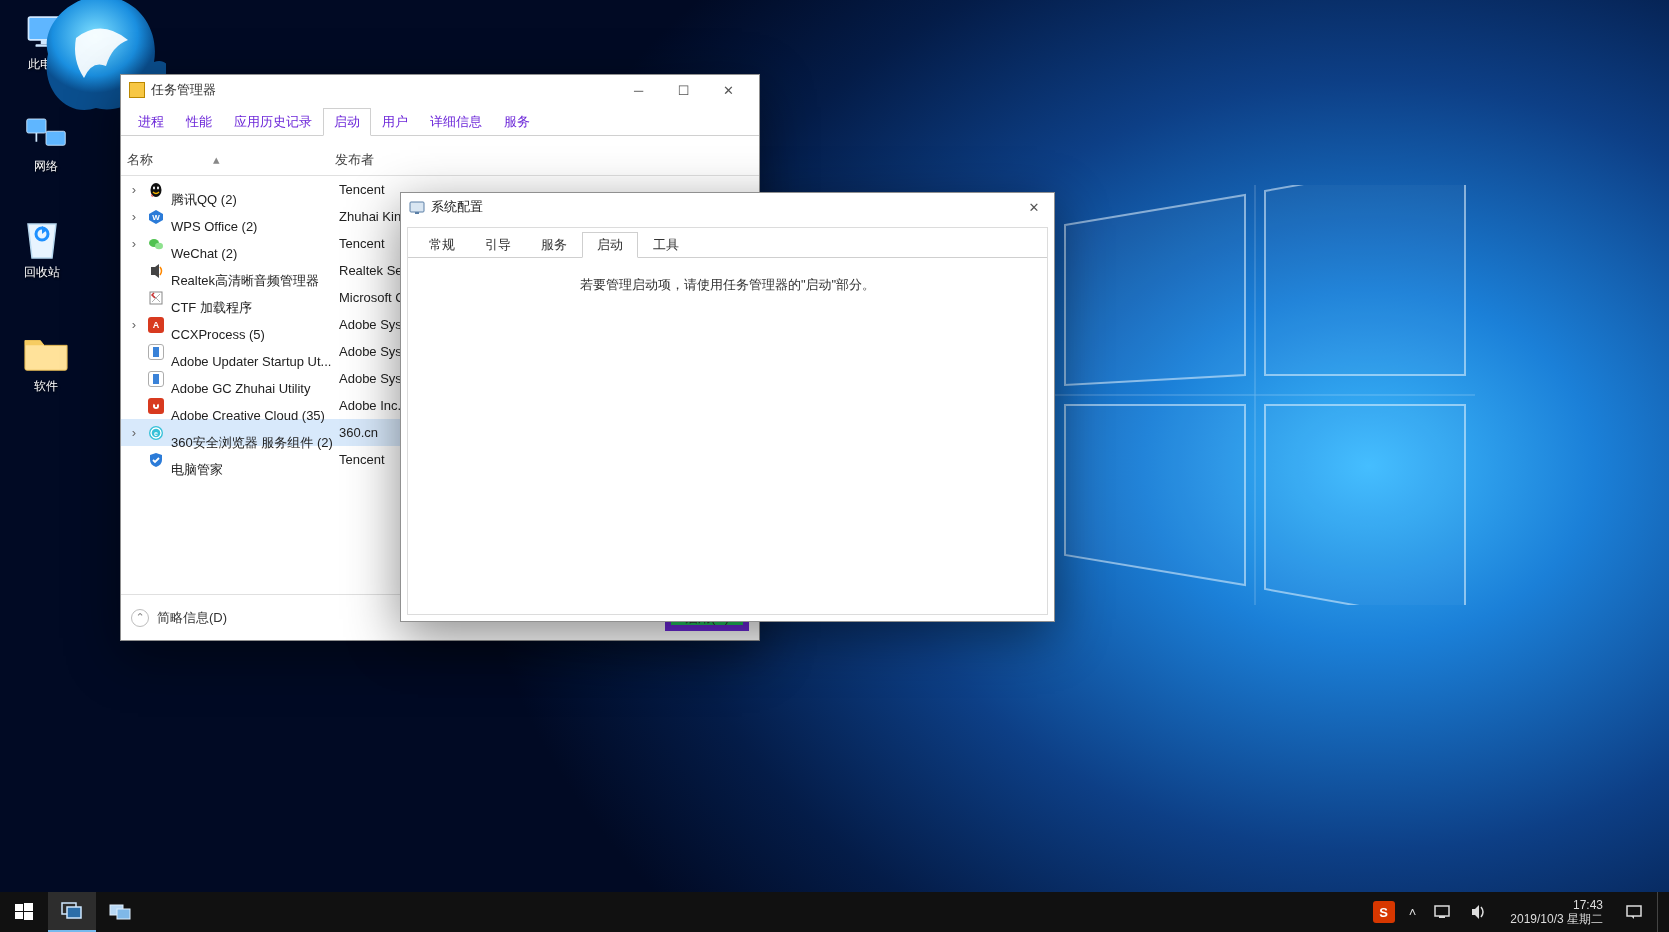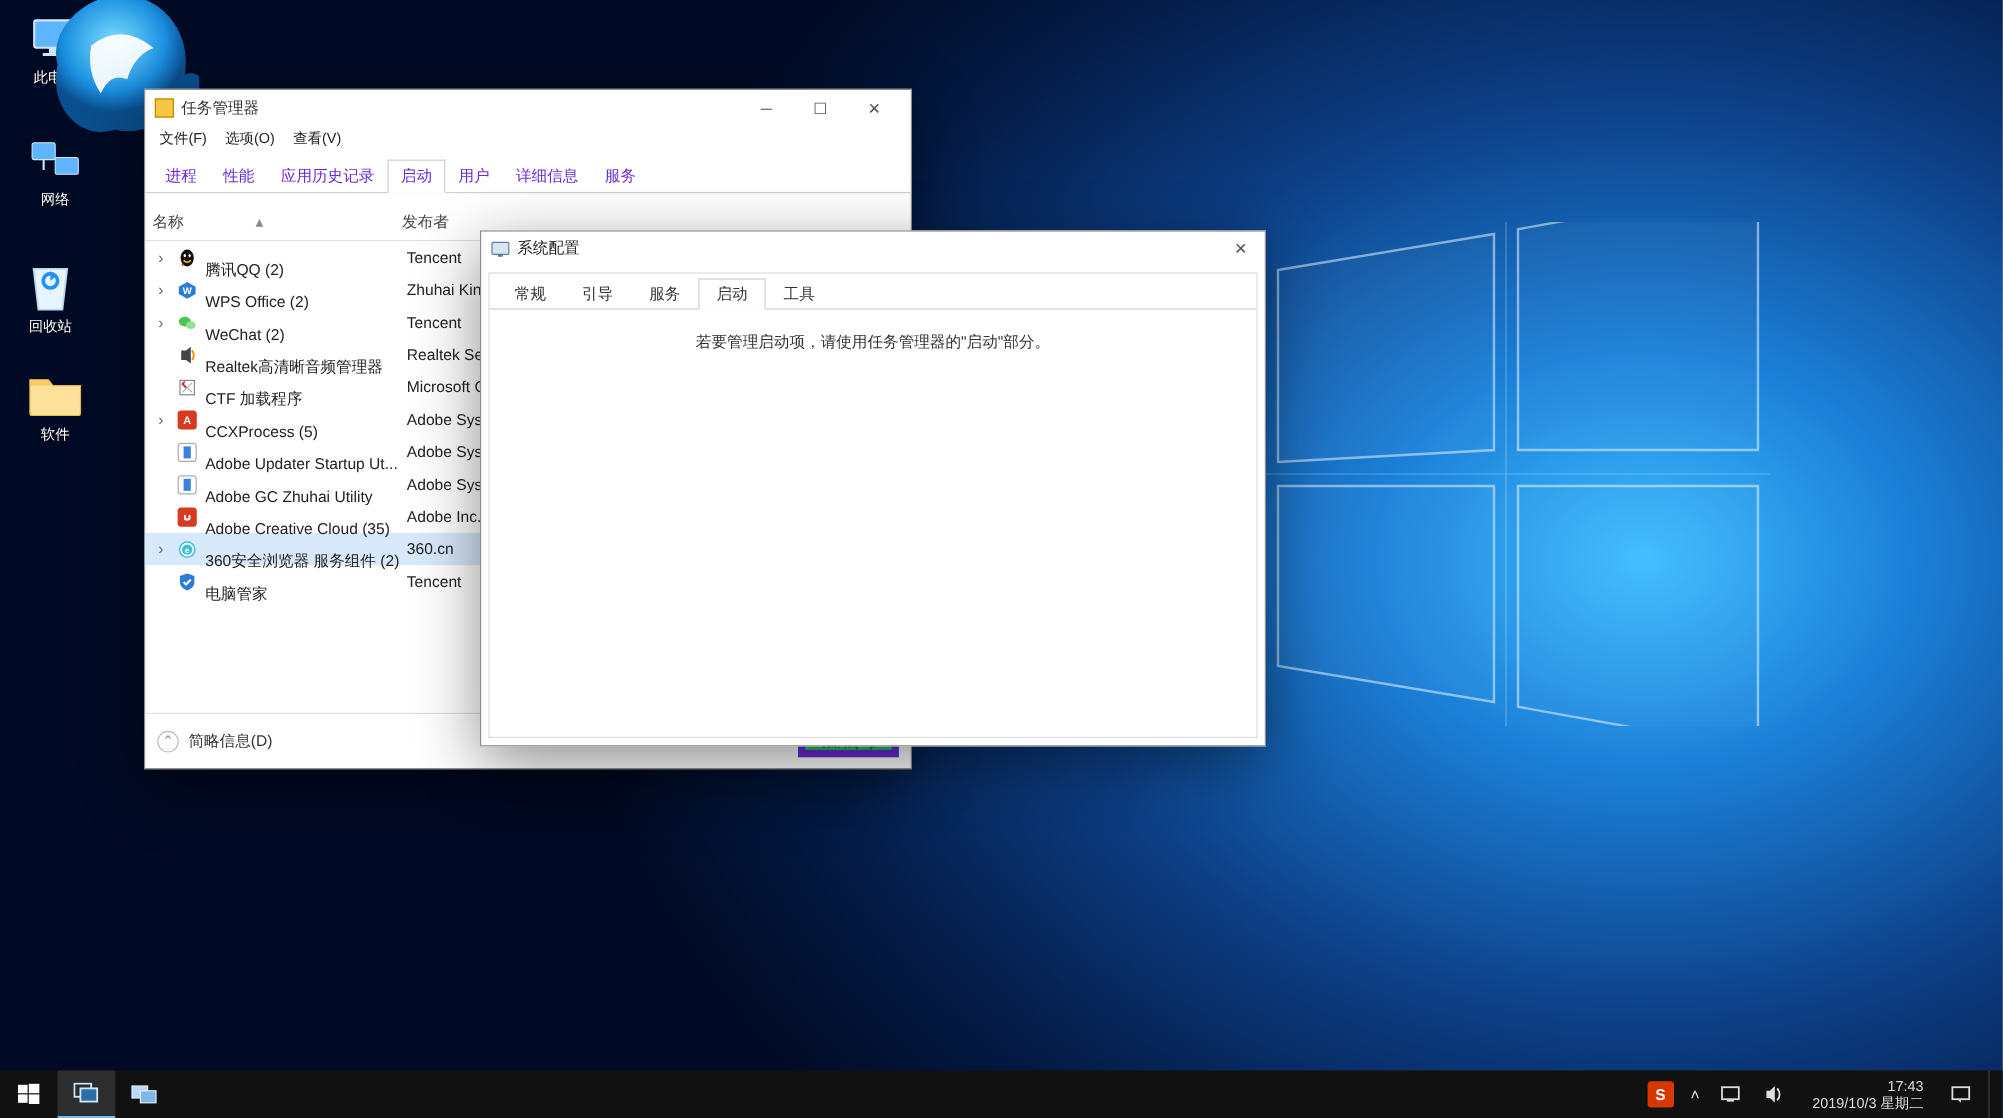--- a/index.html
+++ b/index.html
@@ -130,21 +130,21 @@
   <div class="diconbox">
     <svg class="bin-svg" viewBox="0 0 40 46">
         <path d="M6 8 h28 l-4 34 h-20 z" fill="#e8f4ff" stroke="#b9d9f0" stroke-width="1.5"></path>
         <path d="M14 18 a6 6 0 1 1 12 0 a6 6 0 1 1 -12 0" fill="none" stroke="#1e90ff" stroke-width="3"></path>
         <polygon points="20,10 25,14 20,18" fill="#1e90ff"></polygon>
       </svg>
   </div>
   <div class="shadowtxt">回收站</div>
 </div>
 
-<div class="desktop-icon" style="left:8px; top:308px;">
+<div class="desktop-icon" style="left:8px; top:332px;">
   <div class="diconbox">
     <svg class="folder-svg" viewBox="0 0 48 38">
         <path d="M2 6 h16 l4 5 h24 v24 a2 2 0 0 1 -2 2 h-40 a2 2 0 0 1 -2 -2 z" fill="#ffe29a" stroke="#e6b950"></path>
         <path d="M2 6 h16 l4 5 h-20 z" fill="#f6cc62"></path>
       </svg>
   </div>
   <div class="shadowtxt">软件</div>
 </div>
 
 <svg class="logo-wm" viewBox="0 0 130 130">
@@ -174,25 +174,20 @@
 
 <div class="win tm">
   <div class="titlebar">
     <div class="ticon"></div>
     <div>任务管理器</div>
     <div class="spacer"></div>
     <div class="winbtn">─</div>
     <div class="winbtn">☐</div>
     <div class="winbtn closebtn">✕</div>
   </div>
-  <div class="menubar">
-    <span>文件(F)</span>
-    <span>选项(O)</span>
-    <span>查看(V)</span>
-  </div>
   <div class="tabs">
     <div class="tab">进程</div>
     <div class="tab">性能</div>
     <div class="tab">应用历史记录</div>
     <div class="tab active">启动</div>
     <div class="tab">用户</div>
     <div class="tab">详细信息</div>
     <div class="tab">服务</div>
   </div>
 

